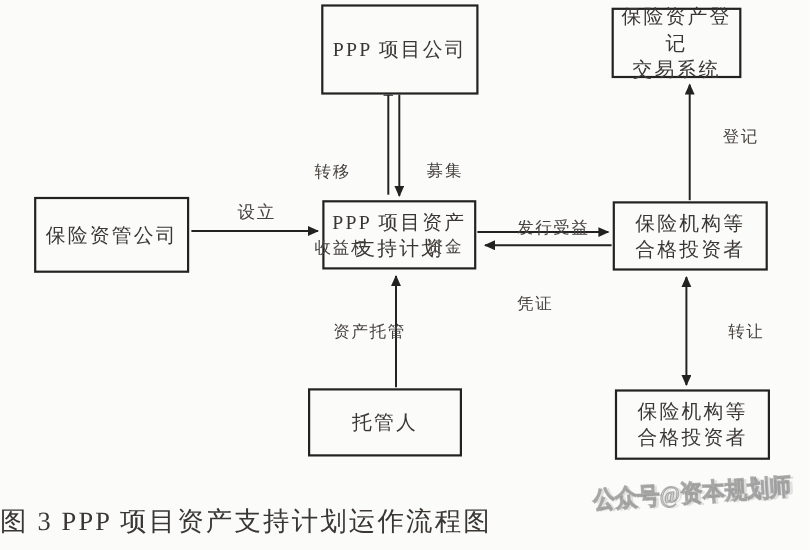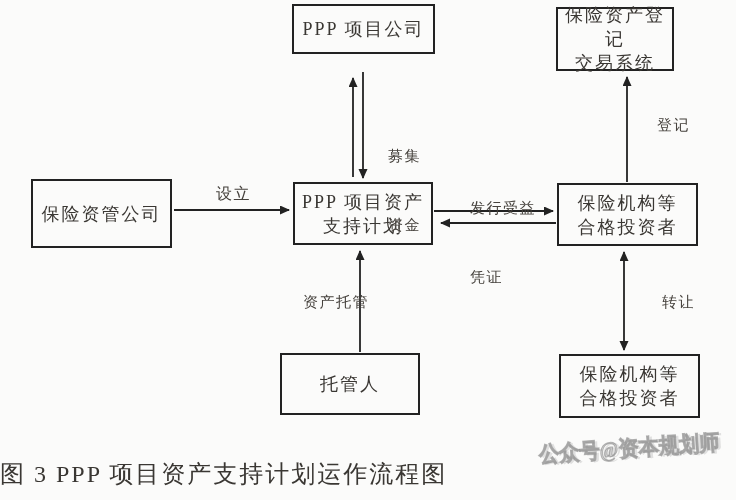--- a/index.html
+++ b/index.html
@@ -87,21 +87,21 @@
     <line x1="556" y1="223" x2="441" y2="223" stroke="#222" stroke-width="1.8" marker-end="url(#ah)"></line>
     <line x1="627" y1="182" x2="627" y2="77" stroke="#222" stroke-width="1.8" marker-end="url(#ah)"></line>
     <line x1="360" y1="352" x2="360" y2="251" stroke="#222" stroke-width="1.8" marker-end="url(#ah)"></line>
     <line x1="624" y1="252" x2="624" y2="350" stroke="#222" stroke-width="1.8" marker-start="url(#ah)" marker-end="url(#ah)"></line>
   </svg>
 
   <div class="node" style="left:31px; top:179px; width:141px; height:69px;">
     <span>保险资管公司</span>
   </div>
 
-  <div class="node" style="left:292px; top:4px; width:143px; height:50px;">
+  <div class="node" style="left:292px; top:4px; width:143px; height:82px;">
     <span>PPP 项目公司</span>
   </div>
 
   <div class="node" style="left:556px; top:7px; width:118px; height:64px; line-height:24px;">
     <span>保险资产登记</span>
     <span>交易系统</span>
   </div>
 
   <div class="node" style="left:293px; top:182px; width:140px; height:63px; line-height:24px;">
     <span>PPP 项目资产</span>
@@ -117,20 +117,24 @@
     <span>托管人</span>
   </div>
 
   <div class="node" style="left:559px; top:354px; width:141px; height:64px; line-height:24px;">
     <span>保险机构等</span>
     <span>合格投资者</span>
   </div>
 
   <div class="edge-label" style="left:216px; top:182px; font-size:16px;">设立</div>
 
+  <div class="edge-label" style="left:286px; top:100px;">
+    <div>转移</div>
+    <div>收益权</div>
+  </div>
 
   <div class="edge-label" style="left:388px; top:99px;">
     <div>募集</div>
     <div>资金</div>
   </div>
 
   <div class="edge-label" style="left:470px; top:151px;">
     <div>发行受益</div>
     <div>凭证</div>
   </div>

